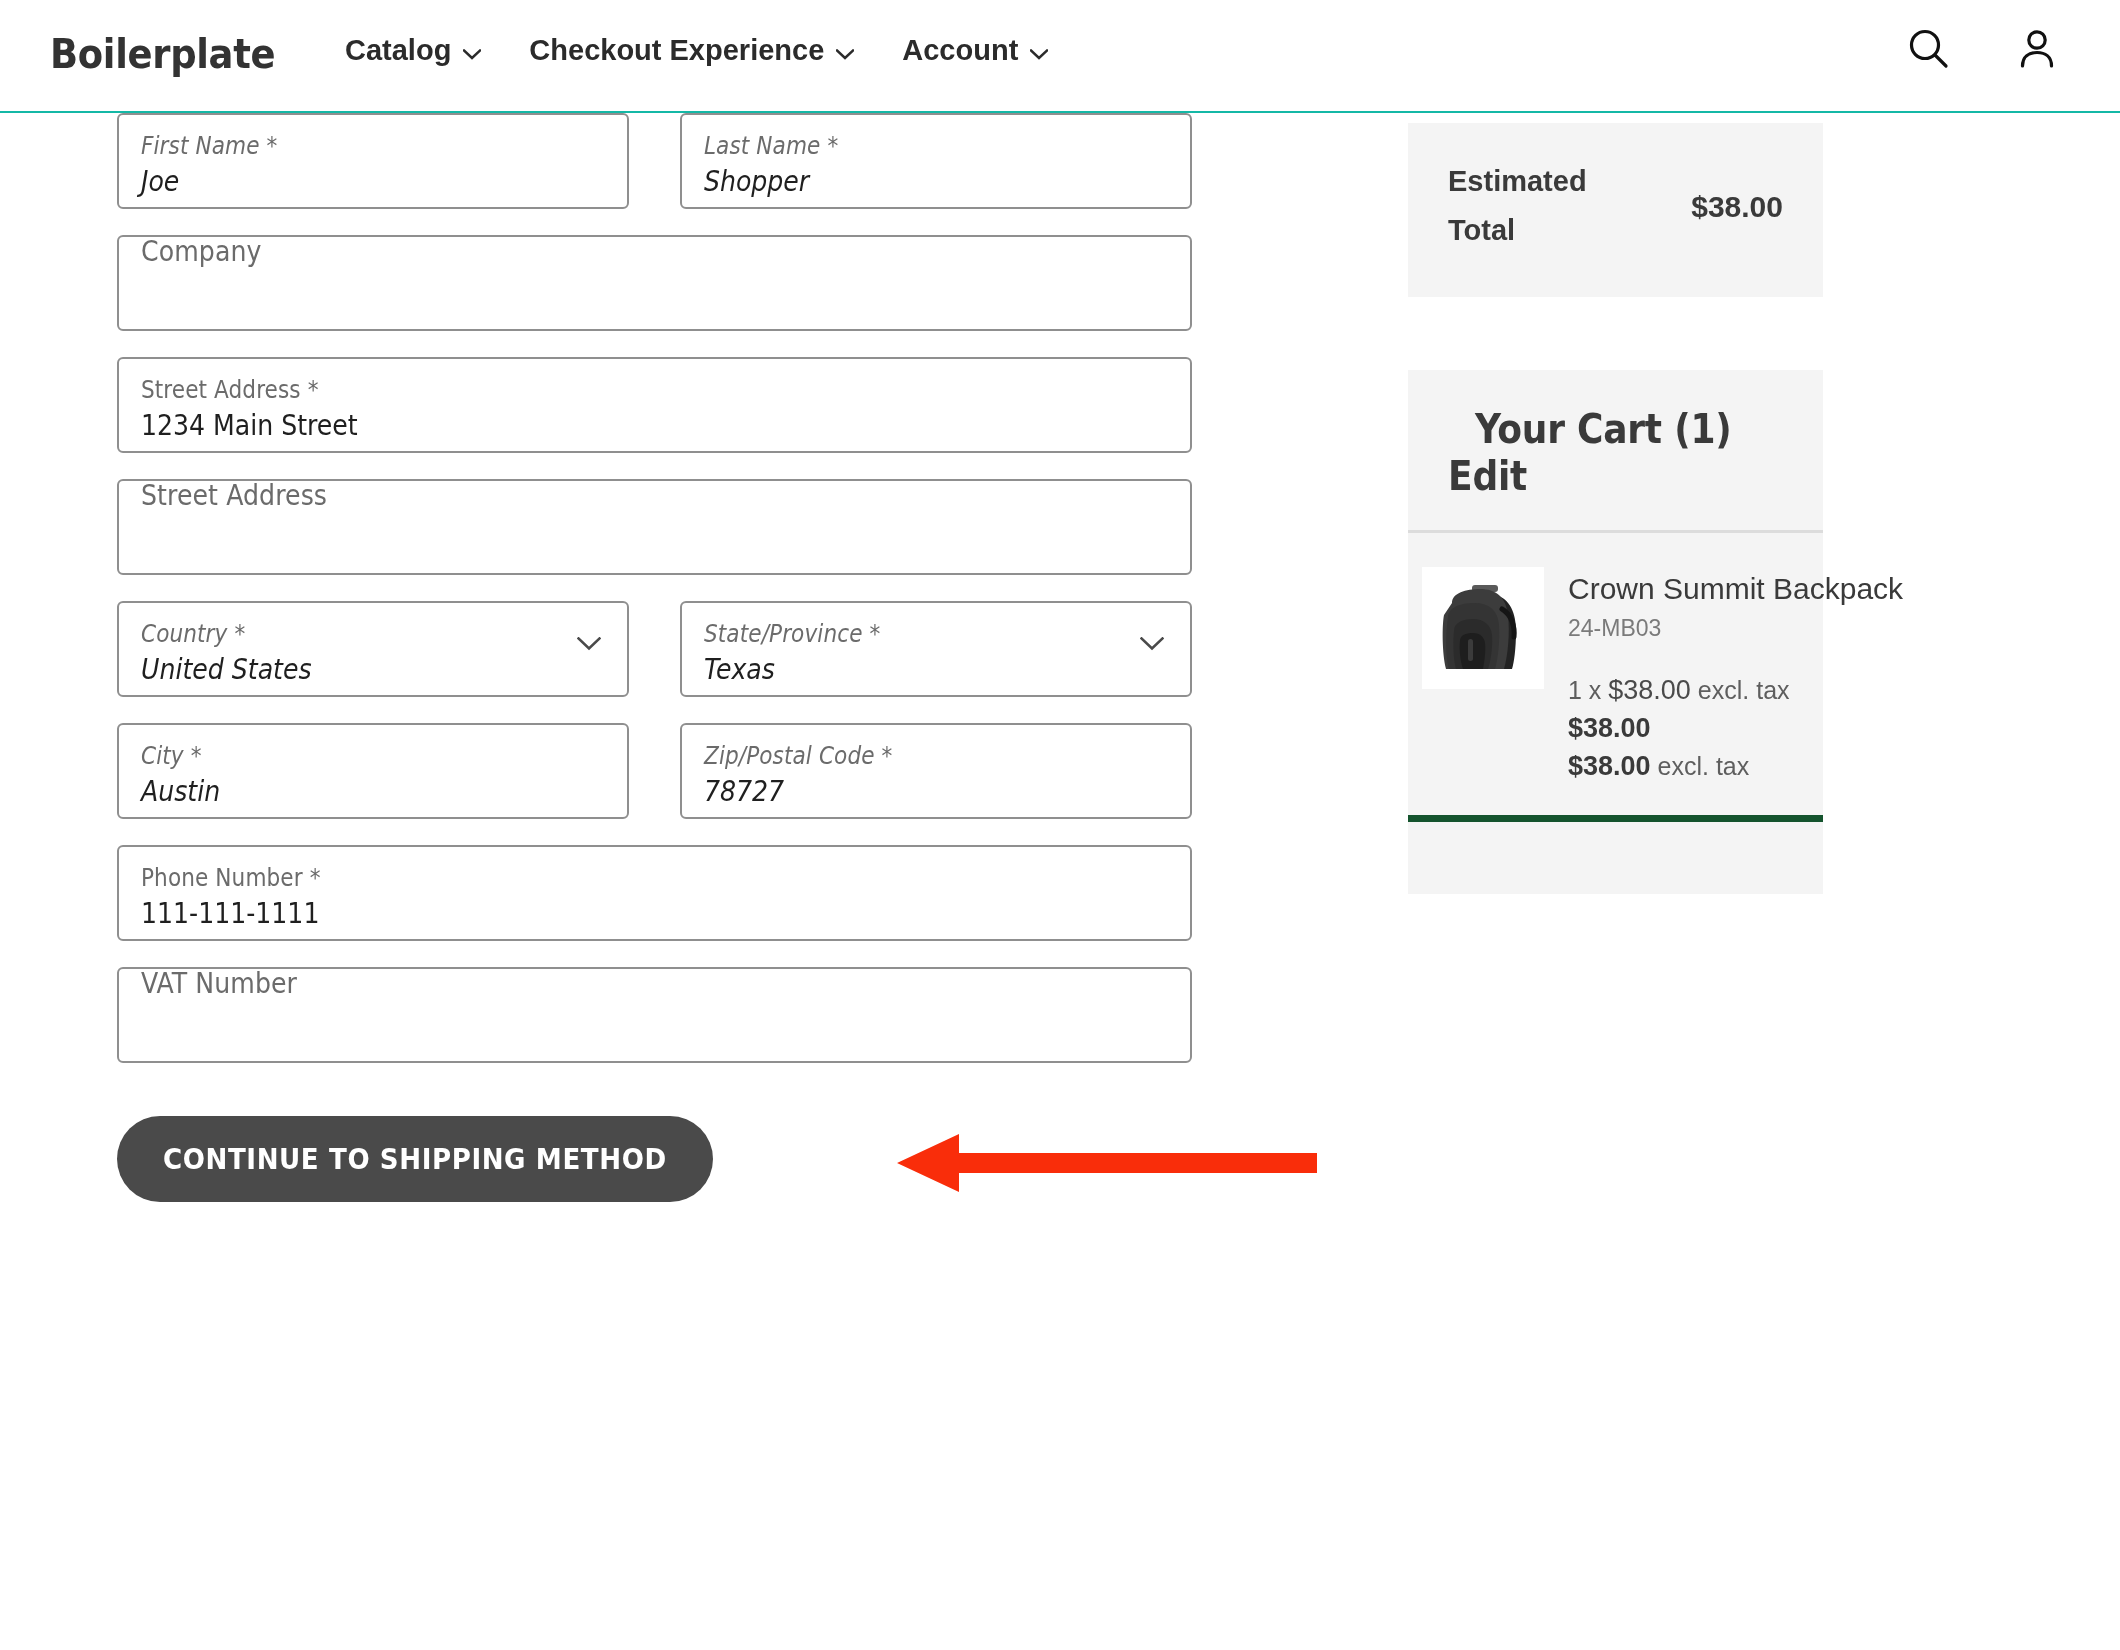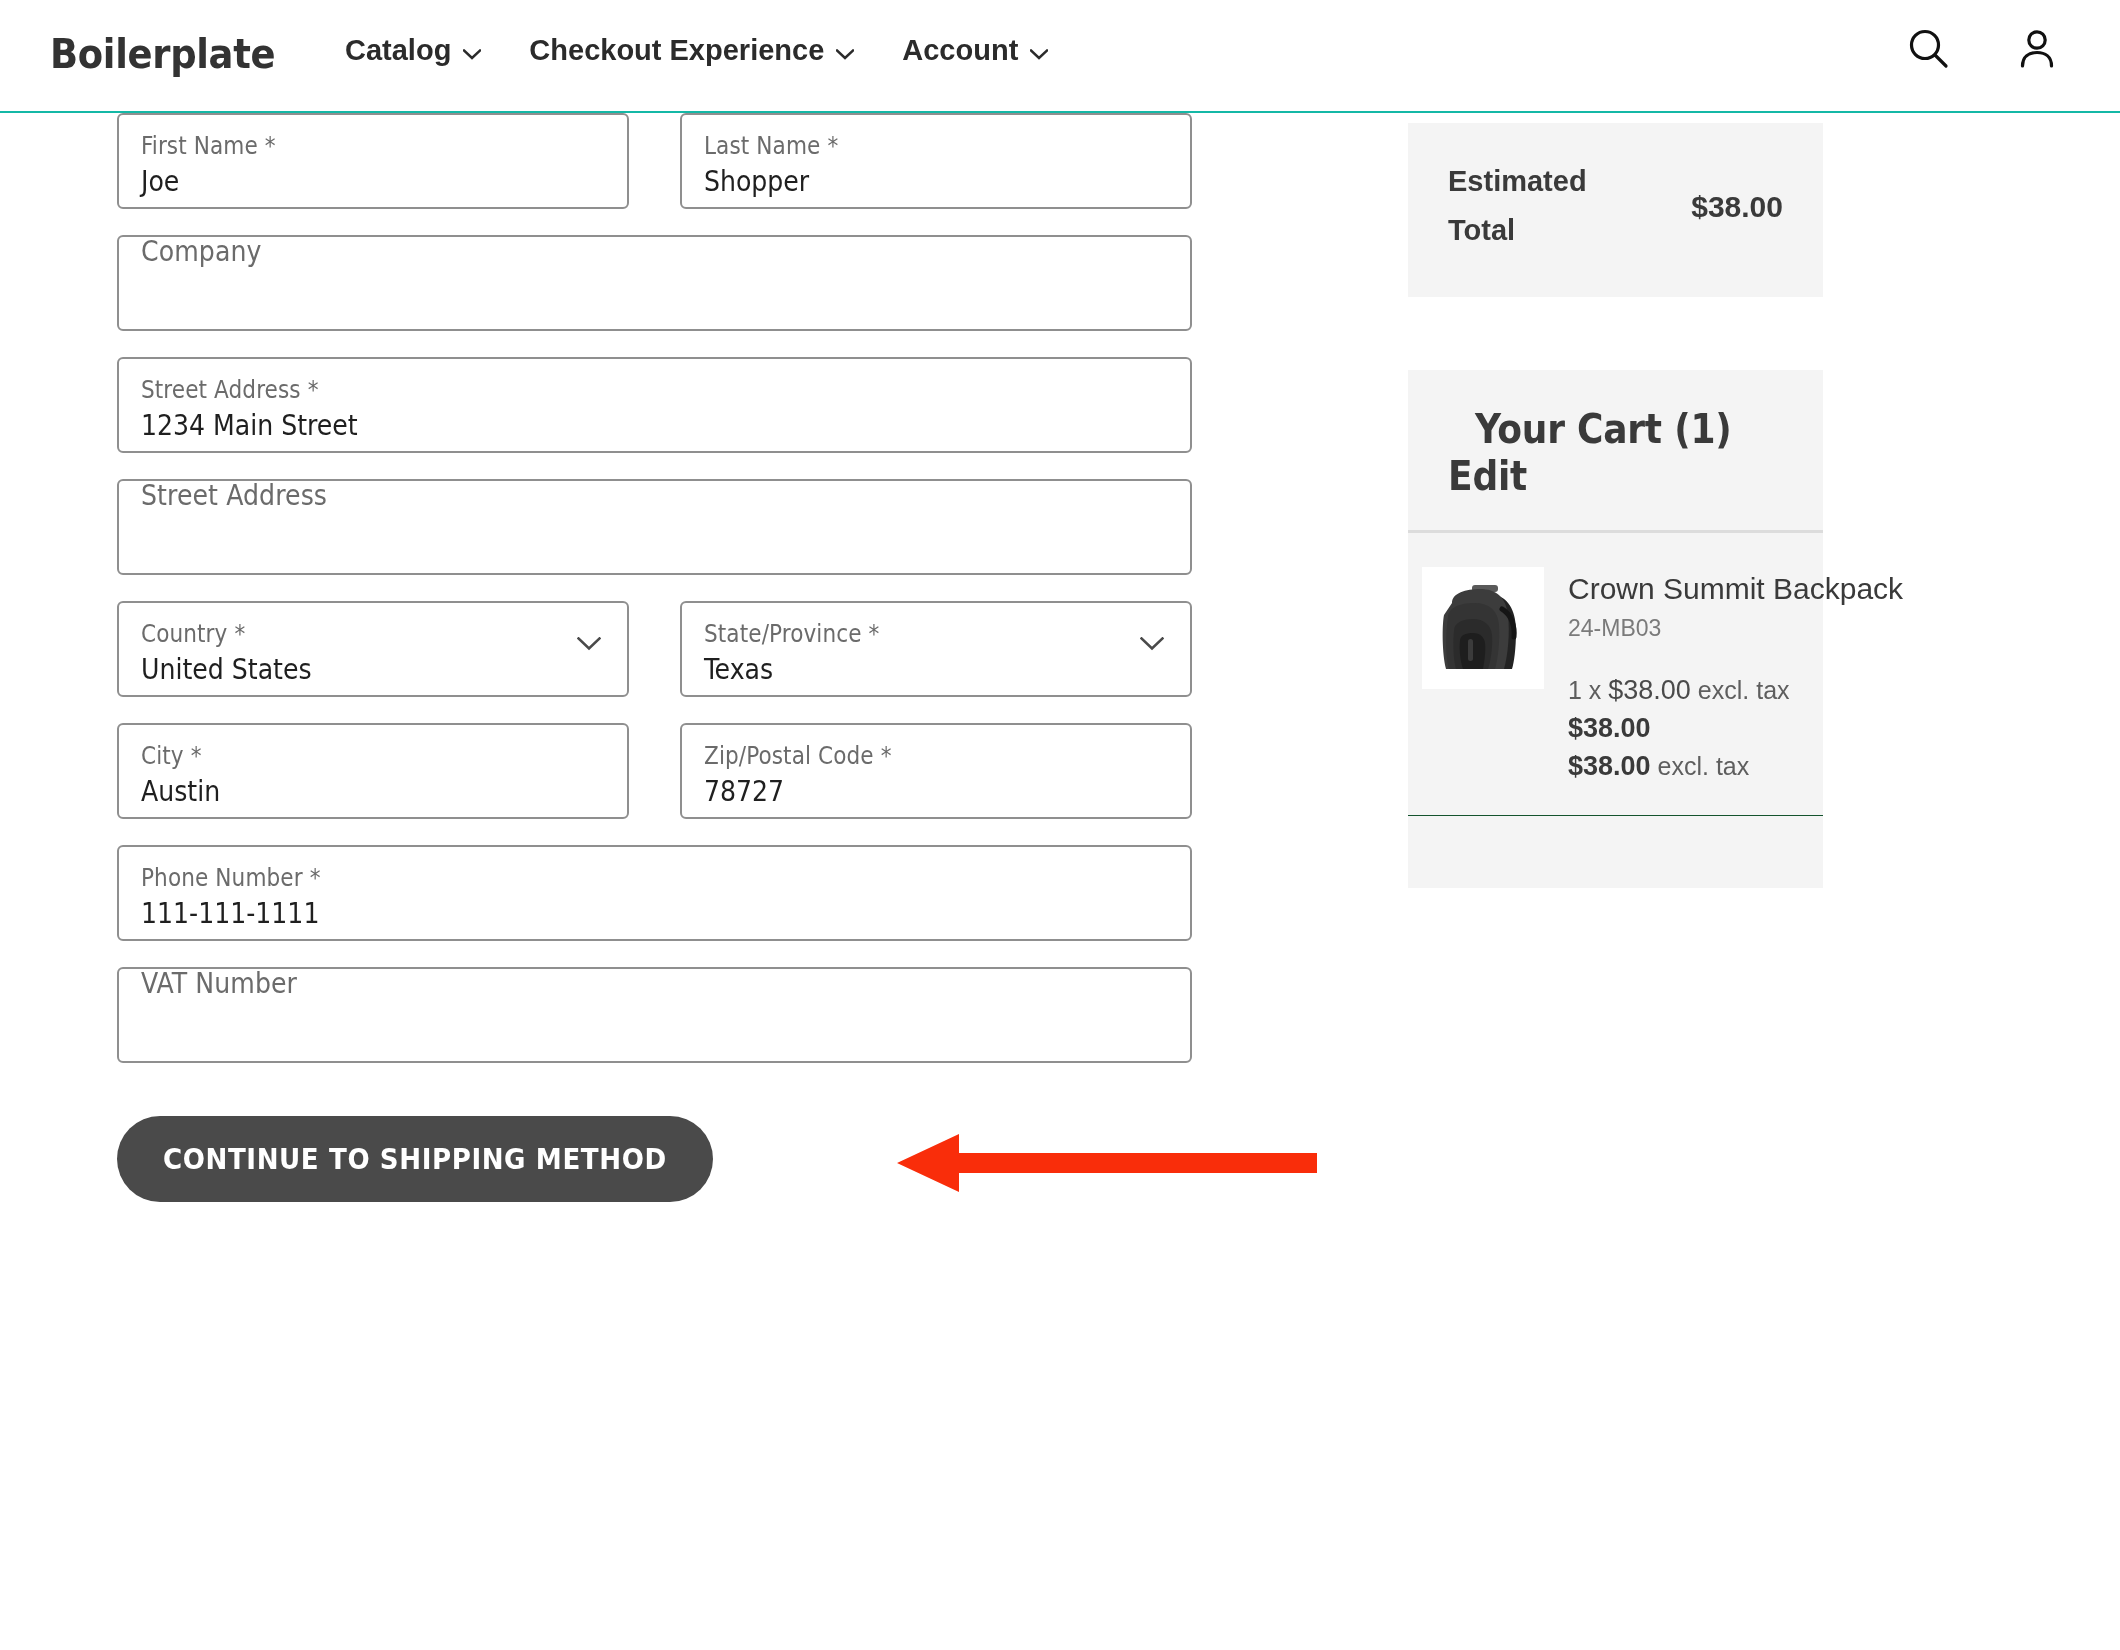--- a/index.html
+++ b/index.html
@@ -105,21 +105,21 @@
 
   .field {
     position: relative;
     border: 2px solid #8f8f8f;
     border-radius: 6px;
     background: #ffffff;
     height: 96px;
     padding: 16px 22px 0 22px;
     overflow: hidden;
   }
-  .field.half { width: 512px; }
+  .field.half { width: 512px; font-style: italic; }
   .field.full { width: 1075px; }
 
   .field-label {
     font-size: 24px;
     color: #6b6b6b;
     line-height: 30px;
     font-family: "DejaVu Sans Condensed", "Liberation Sans Narrow", "Liberation Sans", sans-serif;
     letter-spacing: 0.1px;
   }
 
@@ -235,21 +235,21 @@
     color: #3a3a3a;
     line-height: 1.18;
     cursor: pointer;
     letter-spacing: -0.2px;
   }
 
   .cart-body {
     padding: 34px 22px 30px 14px;
     display: flex;
     gap: 24px;
-    border-bottom: 1px solid #14532d;
+    border-bottom: 7px solid #14532d;
   }
 
   .thumb {
     width: 122px;
     height: 122px;
     background: #ffffff;
     flex: 0 0 122px;
     position: relative;
     overflow: hidden;
   }

